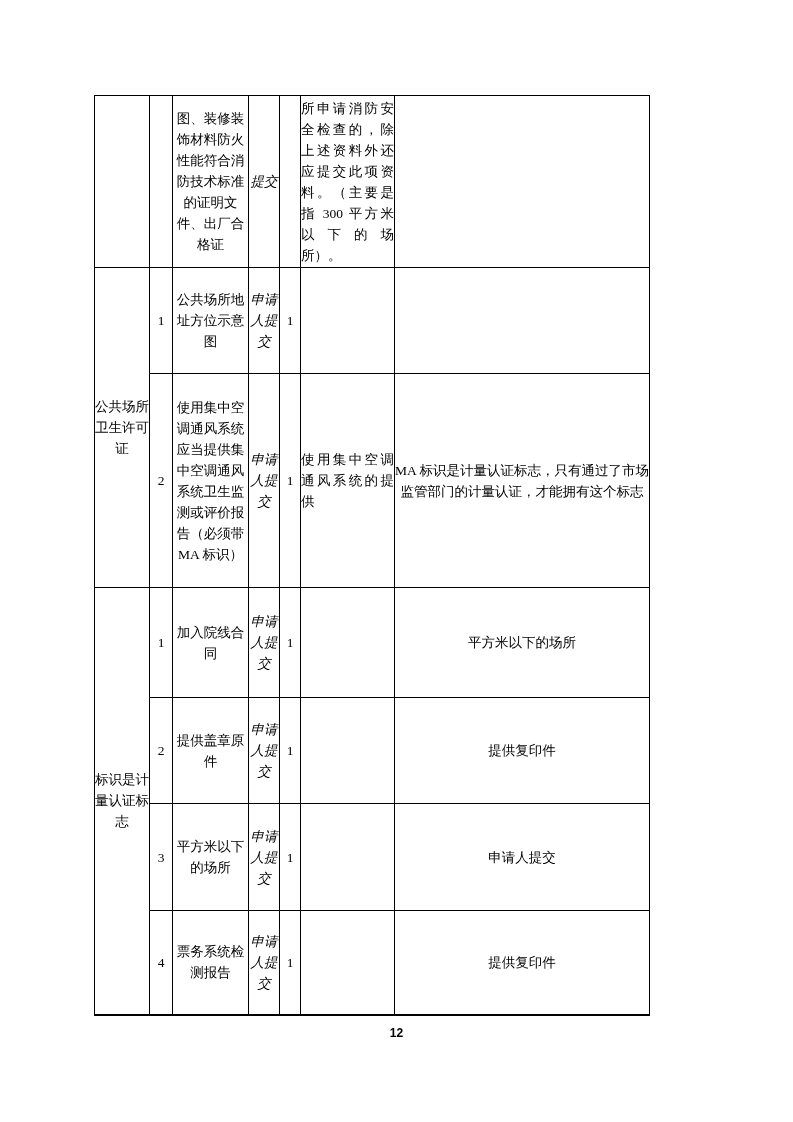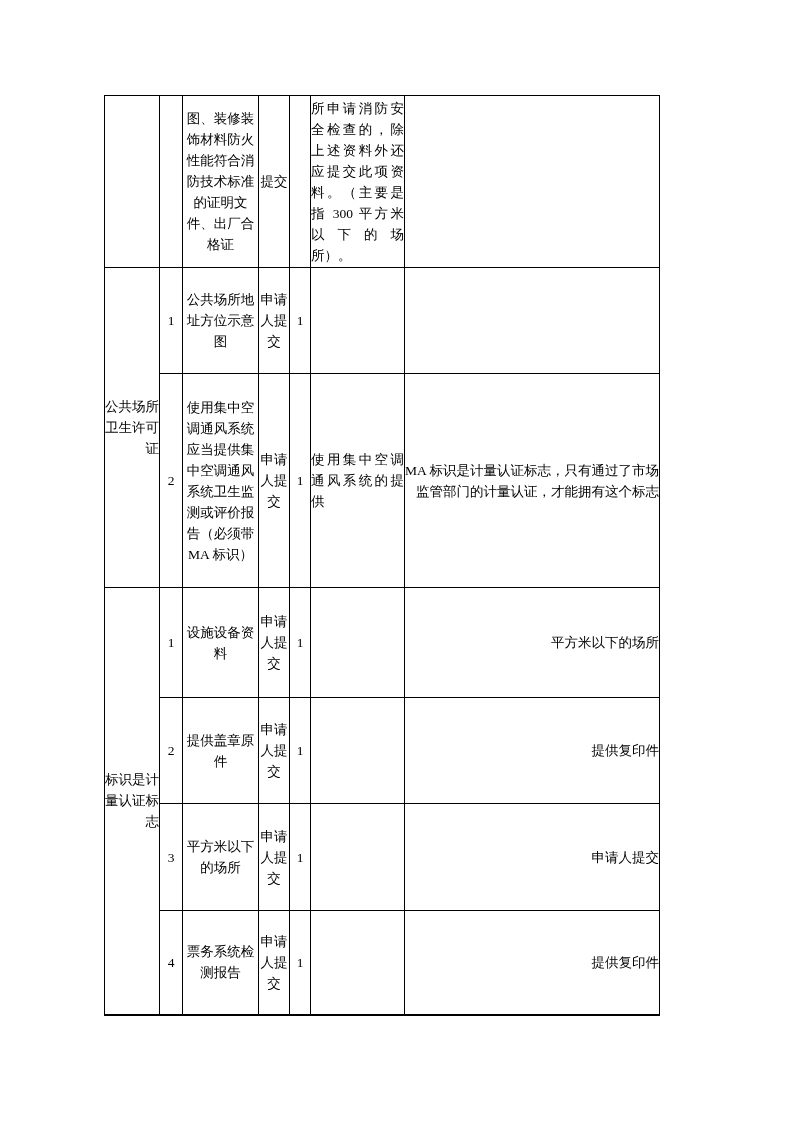--- a/index.html
+++ b/index.html
@@ -8,45 +8,45 @@
     width: 793px;
     height: 1122px;
     margin: 0 auto;
     background: #ffffff;
     color: #000000;
     font-family: "Liberation Serif", "DejaVu Serif", serif;
     overflow: hidden;
   }
   table.doc {
     position: absolute;
-    left: 104px;
+    left: 94px;
     top: 95px;
     width: 555px;
     border-collapse: collapse;
     table-layout: fixed;
     border: 1.5px solid #000000;
     border-top-width: 1px;
     border-bottom-width: 2px;
   }
   table.doc td {
     border: 1px solid #000000;
     padding: 0;
     font-size: 13.5px;
     line-height: 21px;
     vertical-align: middle;
     overflow: hidden;
     word-break: break-all;
   }
-  .c-license  { text-align: right; padding: 0 12px; line-height: 21.5px; }
+  .c-license  { text-align: center; padding: 0 12px; line-height: 21.5px; }
   .c-num      { text-align: center; }
   .c-material { text-align: center; padding: 0 4px; }
-  .c-submit   { text-align: center; padding: 0 8px; line-height: 21.5px; }
+  .c-submit   { text-align: center; padding: 0 8px; line-height: 21.5px; font-style: italic; }
   .c-count    { text-align: center; }
   .c-desc     { text-align: justify; padding: 0 5px; margin-top: 29px; }
-  .c-remark   { text-align: right; padding: 0 7px; line-height: 20px; }
+  .c-remark   { text-align: center; padding: 0 7px; line-height: 20px; }
   .v-top      { vertical-align: top; padding-top: 5px; }
   .lh-tight   { line-height: 16.5px; }
   .page-number {
     position: absolute;
     left: 0;
     top: 1026px;
     width: 793px;
     text-align: center;
     font-family: "Liberation Sans", "DejaVu Sans", sans-serif;
     font-size: 12px;
@@ -95,21 +95,21 @@
       <td class="c-material">使用集中空调通风系统应当提供集中空调通风系统卫生监测或评价报告（必须带 MA 标识）</td>
       <td class="c-submit">申请人提交</td>
       <td class="c-count">1</td>
       <td class="c-desc">使用集中空调通风系统的提供</td>
       <td class="c-remark">MA 标识是计量认证标志，只有通过了市场监管部门的计量认证，才能拥有这个标志</td>
     </tr>
 
     <tr style="height:110px">
       <td class="c-license" rowspan="4">标识是计量认证标志</td>
       <td class="c-num">1</td>
-      <td class="c-material">设施设备资料</td>
+      <td class="c-material">加入院线合同</td>
       <td class="c-submit">申请人提交</td>
       <td class="c-count">1</td>
       <td class="c-desc"></td>
       <td class="c-remark">平方米以下的场所</td>
     </tr>
     <tr style="height:106px">
       <td class="c-num">2</td>
       <td class="c-material">提供盖章原件</td>
       <td class="c-submit">申请人提交</td>
       <td class="c-count">1</td>
@@ -128,14 +128,15 @@
       <td class="c-num">4</td>
       <td class="c-material">票务系统检测报告</td>
       <td class="c-submit">申请人提交</td>
       <td class="c-count">1</td>
       <td class="c-desc"></td>
       <td class="c-remark">提供复印件</td>
     </tr>
   </tbody>
     </table>
 
+  <div class="page-number">12</div>
 
 </div>
 
 </body></html>

